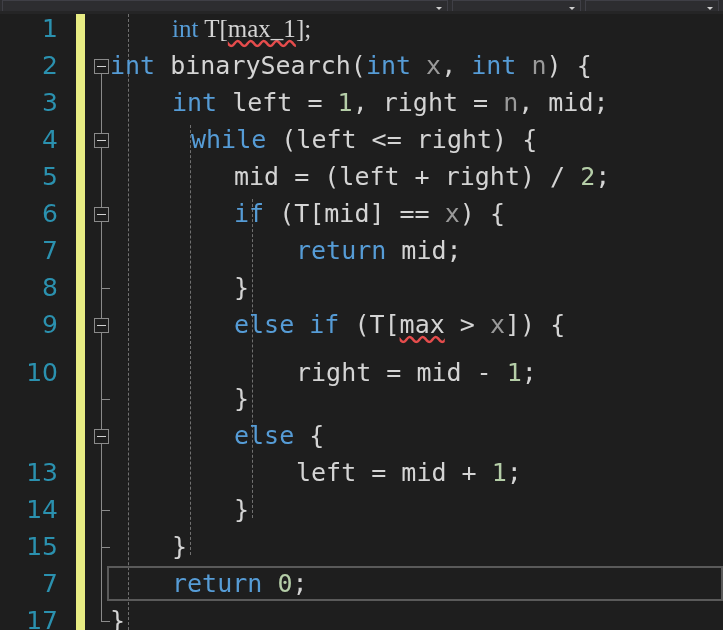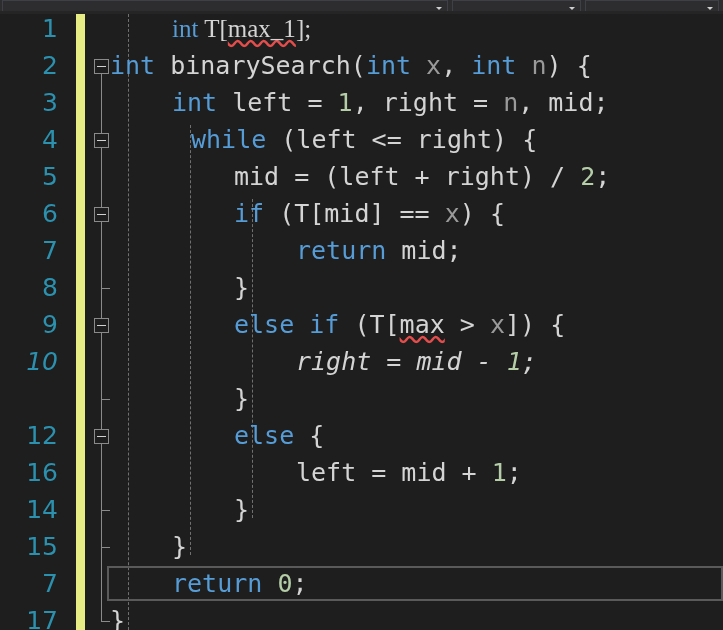--- a/index.html
+++ b/index.html
@@ -198,24 +198,24 @@
   <div id="lines-root">
       <div class="code-line" style="top: -4px; position: absolute; left: 0px; width: 723px;"><div class="ln">1</div><div class="code-text" style="left: 172px; font-family: Liberation Serif, serif;"><span class="kw">int</span><span class="plain"> </span><span class="plain">T[</span><span class="plain squiggle">max_1</span><span class="plain">];</span></div></div>
       <div class="code-line" style="top: 33px; position: absolute; left: 0px; width: 723px;"><div class="ln">2</div><div class="code-text" style="left: 110px;"><span class="kw">int</span><span class="plain"> binarySearch(</span><span class="kw">int</span><span class="plain"> </span><span class="param">x</span><span class="plain">, </span><span class="kw">int</span><span class="plain"> </span><span class="param">n</span><span class="plain">) {</span></div></div>
       <div class="code-line" style="top: 70px; position: absolute; left: 0px; width: 723px;"><div class="ln">3</div><div class="code-text" style="left: 172px;"><span class="kw">int</span><span class="plain"> left = </span><span class="num">1</span><span class="plain">, right = </span><span class="param">n</span><span class="plain">, mid;</span></div></div>
       <div class="code-line" style="top: 107px; position: absolute; left: 0px; width: 723px;"><div class="ln">4</div><div class="code-text" style="left: 172px; margin-left: 19px;"><span class="kw">while</span><span class="plain"> (left &lt;= right) {</span></div></div>
       <div class="code-line" style="top: 144px; position: absolute; left: 0px; width: 723px;"><div class="ln">5</div><div class="code-text" style="left: 234px;"><span class="plain">mid = (left + right) / </span><span class="num">2</span><span class="plain">;</span></div></div>
       <div class="code-line" style="top: 181px; position: absolute; left: 0px; width: 723px;"><div class="ln">6</div><div class="code-text" style="left: 234px;"><span class="kw">if</span><span class="plain"> (T[mid] == </span><span class="param">x</span><span class="plain">) {</span></div></div>
       <div class="code-line" style="top: 218px; position: absolute; left: 0px; width: 723px;"><div class="ln">7</div><div class="code-text" style="left: 296px;"><span class="kw">return</span><span class="plain"> mid;</span></div></div>
       <div class="code-line" style="top: 255px; position: absolute; left: 0px; width: 723px;"><div class="ln">8</div><div class="code-text" style="left: 234px;"><span class="plain">}</span></div></div>
       <div class="code-line" style="top: 292px; position: absolute; left: 0px; width: 723px;"><div class="ln">9</div><div class="code-text" style="left: 234px;"><span class="kw">else</span><span class="plain"> </span><span class="kw">if</span><span class="plain"> (T[</span><span class="plain squiggle">max</span><span class="plain"> &gt; </span><span class="param">x</span><span class="plain">]) {</span></div></div>
-      <div class="code-line" style="top: 329px; position: absolute; left: 0px; width: 654px; font-style: italic;"><div class="ln">10</div><div class="code-text" style="left: 296px;"><span class="plain">right = mid - </span><span class="num">1</span><span class="plain">;</span></div></div>
+      <div class="code-line" style="top: 340px; position: absolute; left: 0px; width: 654px;"><div class="ln">10</div><div class="code-text" style="left: 296px;"><span class="plain">right = mid - </span><span class="num">1</span><span class="plain">;</span></div></div>
       <div class="code-line" style="top: 366px; position: absolute; left: 0px; width: 723px;"><div class="code-text" style="left: 234px;"><span class="plain">}</span></div></div>
-      <div class="code-line" style="top: 403px; position: absolute; left: 0px; width: 723px;"><div class="ln">12</div><div class="code-text" style="left: 234px;"><span class="kw">else</span><span class="plain"> {</span></div></div>
-      <div class="code-line" style="top: 440px; position: absolute; left: 0px; width: 723px;"><div class="ln">16</div><div class="code-text" style="left: 296px;"><span class="plain">left = mid + </span><span class="num">1</span><span class="plain">;</span></div></div>
+      <div class="code-line" style="top: 403px; position: absolute; left: 0px; width: 723px;"><div class="code-text" style="left: 234px;"><span class="kw">else</span><span class="plain"> {</span></div></div>
+      <div class="code-line" style="top: 440px; position: absolute; left: 0px; width: 723px;"><div class="ln">13</div><div class="code-text" style="left: 296px;"><span class="plain">left = mid + </span><span class="num">1</span><span class="plain">;</span></div></div>
       <div class="code-line" style="top: 477px; position: absolute; left: 0px; width: 723px;"><div class="ln">14</div><div class="code-text" style="left: 234px;"><span class="plain">}</span></div></div>
       <div class="code-line" style="top: 514px; position: absolute; left: 0px; width: 723px;"><div class="ln">15</div><div class="code-text" style="left: 172px;"><span class="plain">}</span></div></div>
       <div class="code-line" style="top: 551px; position: absolute; left: 0px; width: 723px;"><div class="ln">7</div><div class="code-text" style="left: 172px;"><span class="kw">return</span><span class="plain"> </span><span class="num">0</span><span class="plain">;</span></div></div>
       <div class="code-line" style="top: 588px; position: absolute; left: 0px; width: 723px;"><div class="ln">17</div><div class="code-text" style="left: 110px;"><span class="plain">}</span></div></div>
     </div>
 
   <div id="current-line-box" style="top: 552px;"></div>
 
 </div>
 

